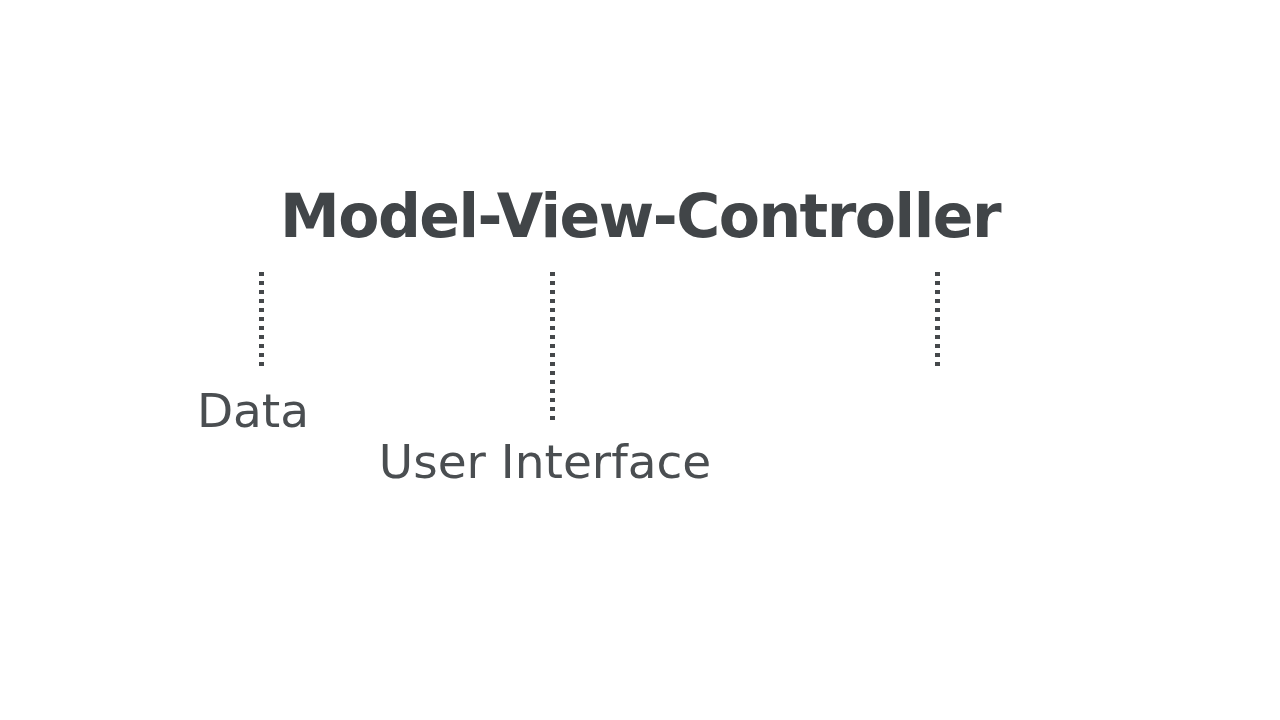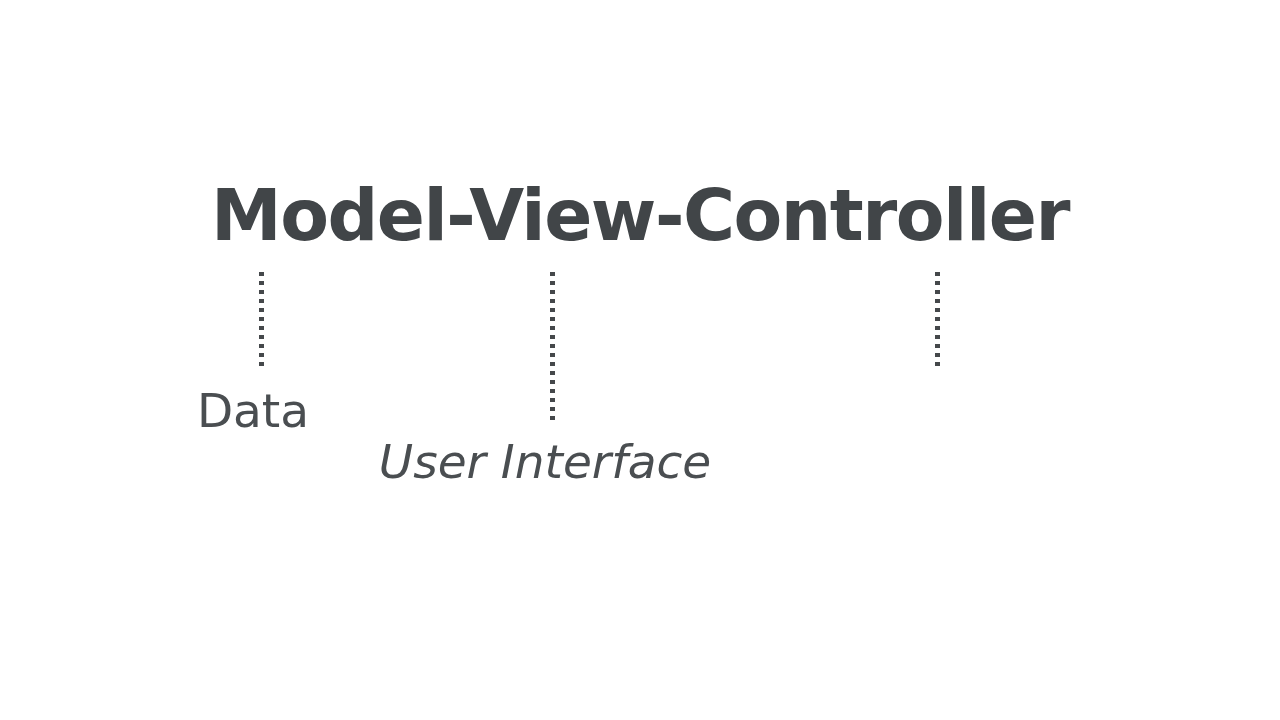--- a/index.html
+++ b/index.html
@@ -23,21 +23,21 @@
 
   
   .title {
     position: absolute;
     left: 0;
     top: 166px;
     width: 1280px;
     text-align: center;
     font-family: "DejaVu Sans", sans-serif;
     font-weight: 700;
-    font-size: 71px;
+    font-size: 60px;
     line-height: 100px;
     letter-spacing: -1.5px;
     color: #414548;
     white-space: nowrap;
   }
 
   
   .connector {
     position: absolute;
     width: 5px;
@@ -68,21 +68,20 @@
   }
   .leaf-label.l-data {
     left: 53px;
     top: 385px;
     width: 400px;
   }
   .leaf-label.l-ui {
     left: 345px;
     top: 436px;
     width: 400px;
-    font-style: italic;
   }
   .leaf-label.l-coord {
     left: 727px;
     top: 385px;
     width: 400px;
   }
 </style>
 </head>
 <body>
 

